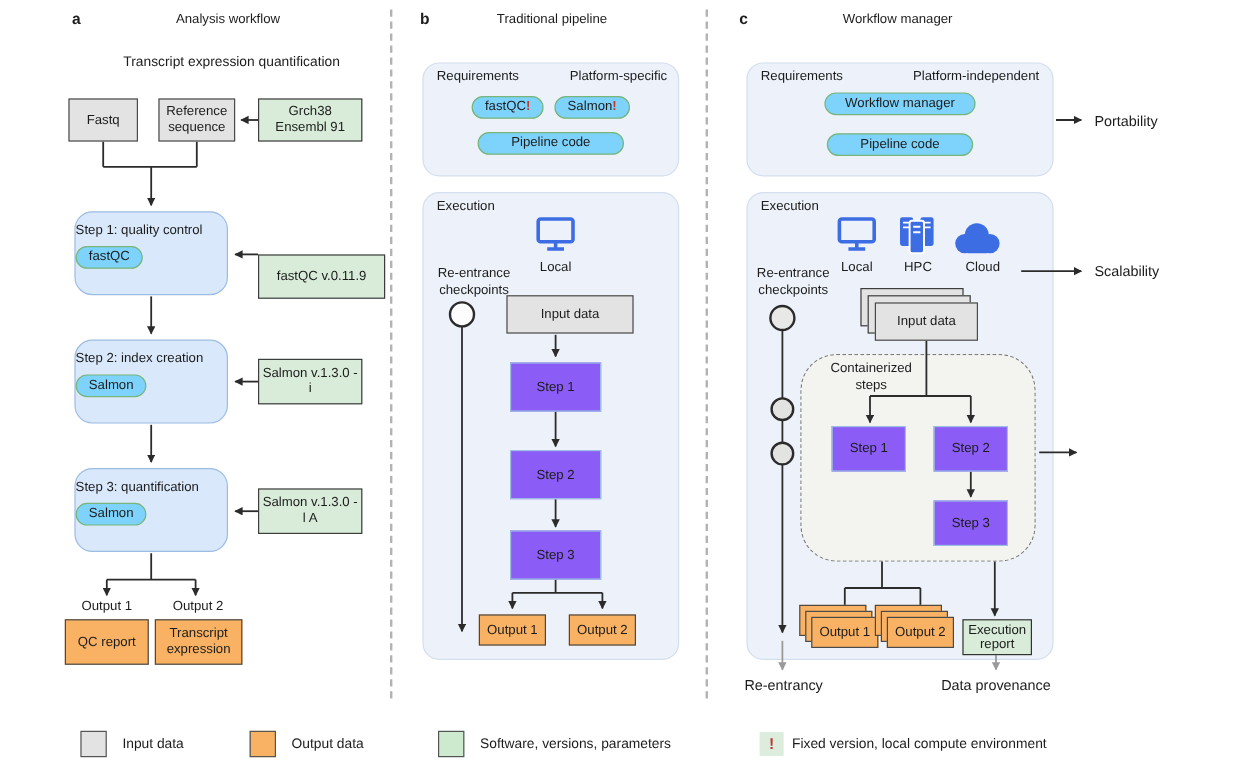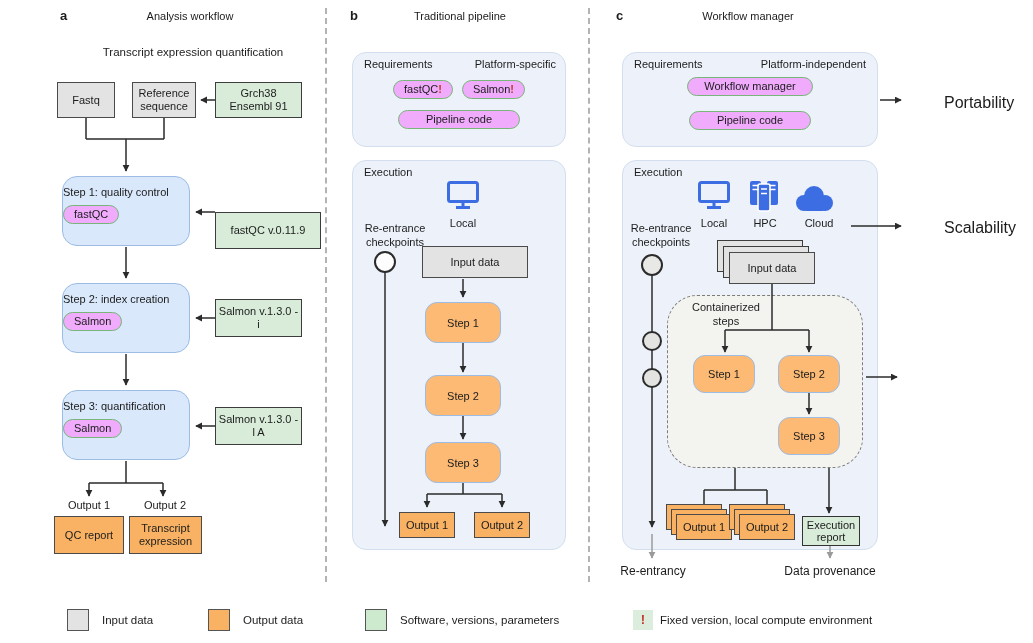--- a/index.html
+++ b/index.html
@@ -6,34 +6,34 @@
   .canvas{position:relative;width:1033px;height:643px;background:#ffffff;
     font-family:"Liberation Sans","DejaVu Sans",sans-serif;color:#1c1c1c;overflow:hidden;}
   .abs{position:absolute;box-sizing:border-box;}
   .divider{position:absolute;top:8px;height:574px;width:0;border-left:2px dashed #b3b3b3;}
   .panelbox{position:absolute;box-sizing:border-box;background:#edf2fa;border:1px solid #d3deee;border-radius:14px;}
   .dashed-region{position:absolute;box-sizing:border-box;background:#f3f3f0;border:1.6px dashed #7c7c7c;border-radius:30px;}
   .overlay{position:absolute;left:0;top:0;pointer-events:none;}
   .tag{position:absolute;font-weight:bold;font-size:13px;}
   .ptitle{position:absolute;font-size:11px;text-align:center;}
   .subtitle{position:absolute;font-size:11.5px;text-align:center;}
-  .sidelabel{position:absolute;font-size:16px;margin-left:32px;}
+  .sidelabel{position:absolute;font-size:12px;}
   .paneltext{position:absolute;font-size:11px;}
   .gbox{position:absolute;box-sizing:border-box;background:#e3e3e3;border:1.6px solid #4a4a4a;
     display:flex;align-items:center;justify-content:center;text-align:center;font-size:11px;line-height:1.15;}
   .sbox{position:absolute;box-sizing:border-box;background:#d8ecd9;border:1.6px solid #3d3d3d;
     display:flex;align-items:center;justify-content:center;text-align:center;font-size:11px;line-height:1.2;padding:2px;}
   .obox{position:absolute;box-sizing:border-box;background:#f9b263;border:1.6px solid #4a4a4a;
     display:flex;align-items:center;justify-content:center;text-align:center;font-size:11px;line-height:1.15;}
   .stepa{position:absolute;box-sizing:border-box;background:#d9e8fb;border:1.6px solid #9cbce4;border-radius:15px;
     display:flex;flex-direction:column;align-items:flex-start;padding-top:9px;}
   .stepa-title{font-size:11px;}
-  .stepbc{position:absolute;box-sizing:border-box;background:#fdba74;border:1.6px solid #9cbce4;border-radius:12px;
+  .stepbc{position:absolute;box-sizing:border-box;background:#8b5cf6;border:1.6px solid #9cbce4;border-radius:0;
     display:flex;align-items:center;justify-content:center;font-size:11px;}
-  .pill{display:inline-flex;align-items:center;justify-content:center;background:#f0abfc;border:1.5px solid #77b579;
+  .pill{display:inline-flex;align-items:center;justify-content:center;background:#7dd3fc;border:1.5px solid #77b579;
     border-radius:12px;padding:2px 10px;font-size:11px;line-height:1.2;white-space:nowrap;}
   .pill .mark{color:#c0392b;font-weight:bold;}
   .pillrow{position:absolute;display:flex;justify-content:center;gap:9px;}
   .outlabel{position:absolute;font-size:11px;text-align:center;}
   .cktext{position:absolute;font-size:11px;text-align:center;line-height:1.25;}
   .belowlabel{position:absolute;font-size:12px;text-align:center;}
   .lsw{position:absolute;box-sizing:border-box;width:22px;height:22px;border:1.6px solid #555;}
   .llabel{position:absolute;font-size:11.5px;}
   .fixedsw{position:absolute;width:20px;height:20px;background:#dcedde;color:#c0392b;
     font-weight:bold;font-size:13px;text-align:center;line-height:20px;}

